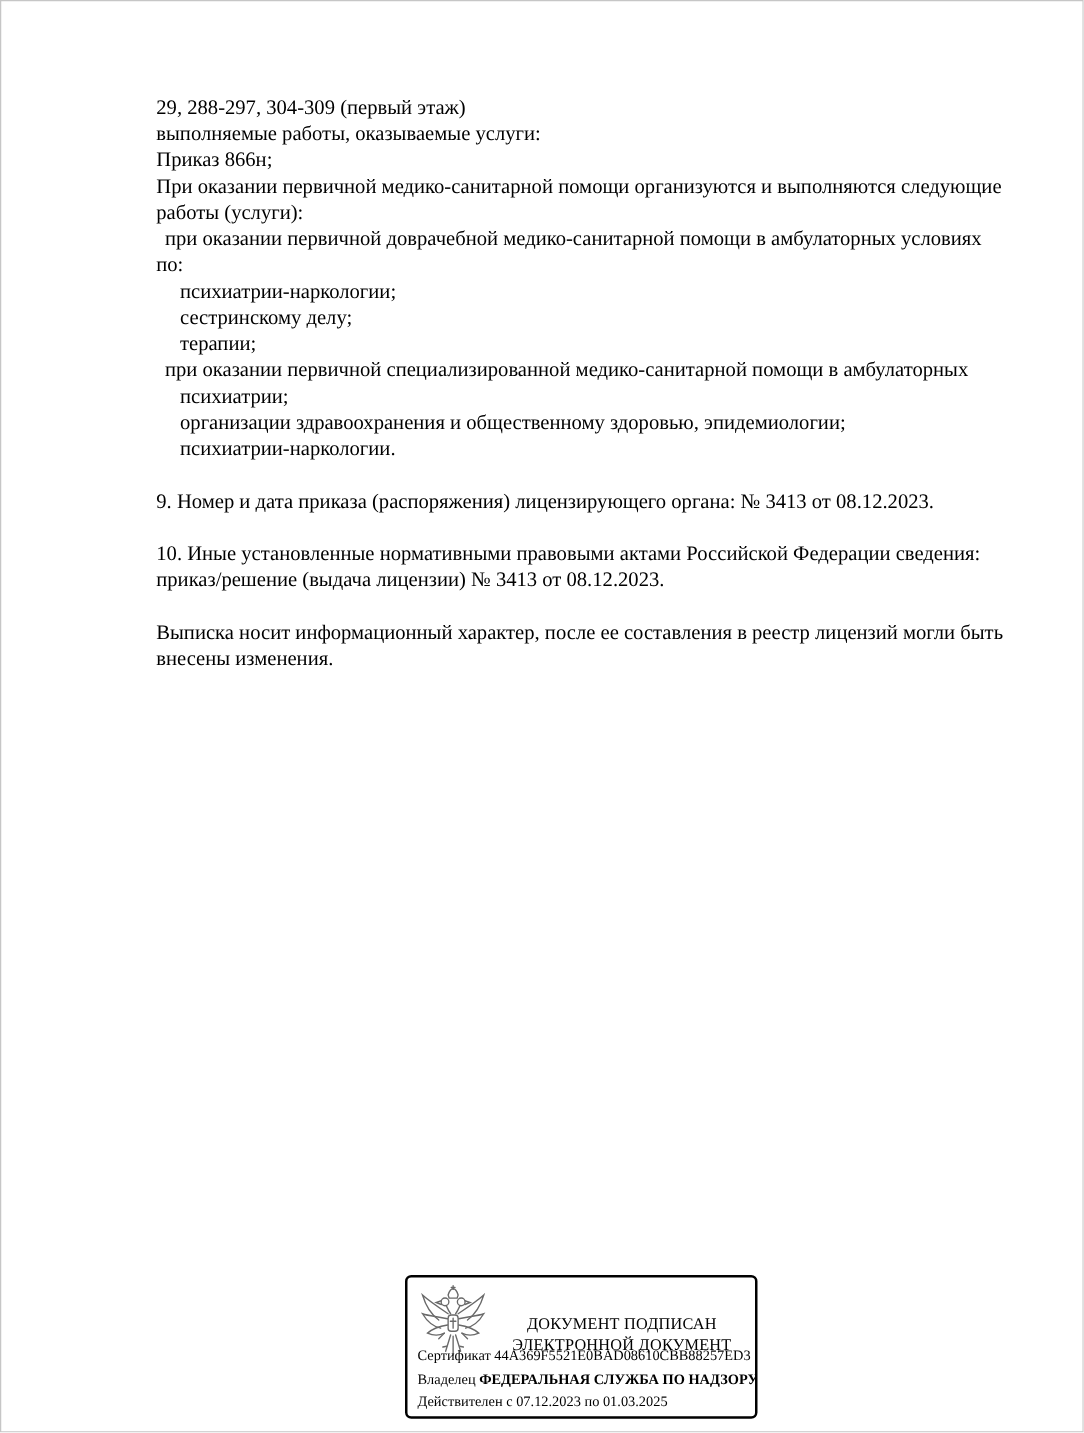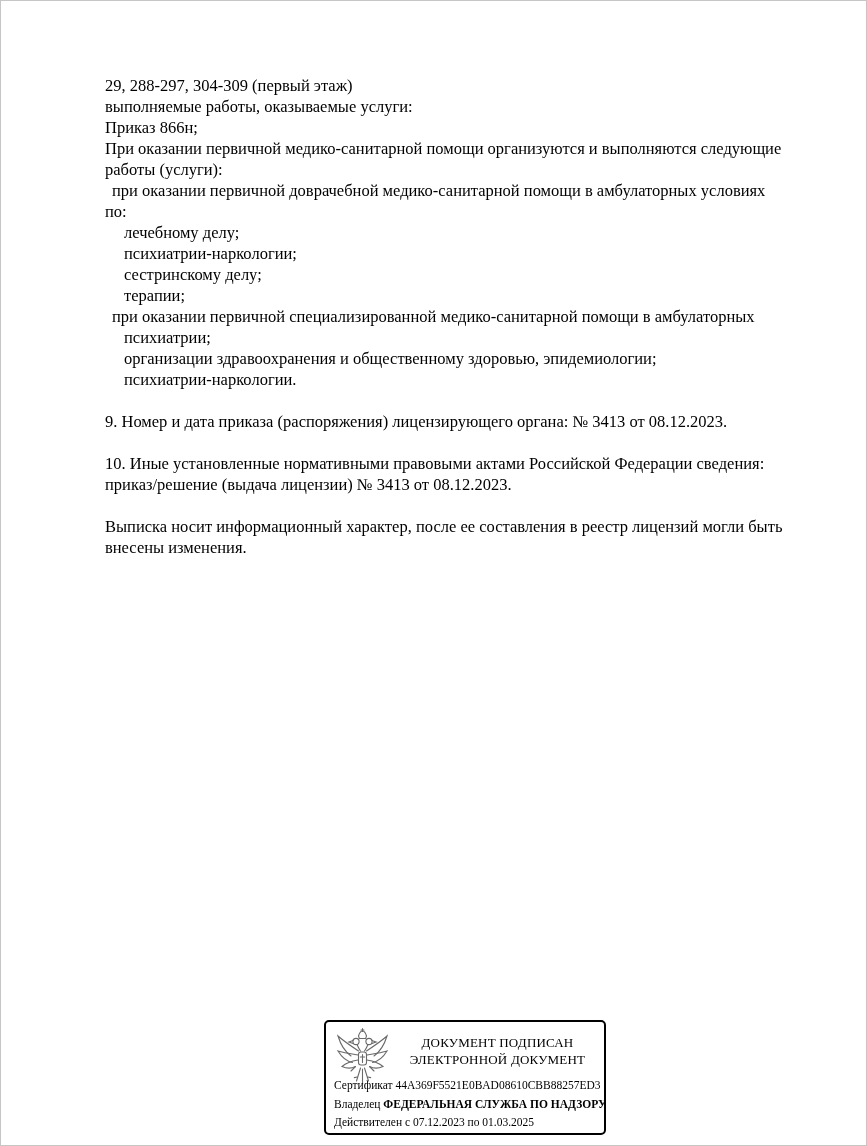--- a/index.html
+++ b/index.html
@@ -22,20 +22,21 @@
     position: absolute;
     left: 104px;
     top: 74px;
     width: 712px;
     font-size: 16.5px;
     line-height: 21px;
   }
   .doc-line {
     min-height: 21px;
     white-space: nowrap;
+    margin-left: 20px;
   }
   .doc-line.indent-0 { padding-left: 0; }
   .doc-line.indent-1 { padding-left: 7px; }
   .doc-line.indent-2 { padding-left: 19px; }
 
   .stamp-box {
     position: absolute;
     left: 323px;
     top: 1019px;
     width: 282px;
@@ -50,21 +51,21 @@
     display: flex;
     align-items: flex-start;
   }
   .stamp-emblem {
     flex: 0 0 auto;
     margin: 5px 0 0 8px;
   }
   .stamp-title {
     flex: 1 1 auto;
     text-align: center;
-    padding-top: 12px;
+    padding-top: 28px;
     font-size: 13px;
     line-height: 17px;
     letter-spacing: 0.2px;
   }
   .stamp-lines {
     position: absolute;
     left: 8px;
     top: 54px;
     width: 400px;
     font-size: 11.5px;
@@ -95,23 +96,20 @@
       <div class="doc-line indent-0">
         <span>работы (услуги):</span>
       </div>
       <div class="doc-line indent-1">
         <span>при оказании первичной доврачебной медико-санитарной помощи в амбулаторных условиях</span>
       </div>
       <div class="doc-line indent-0">
         <span>по:</span>
       </div>
       <div class="doc-line indent-2">
-        <span>лечебному делу;</span>
-      </div>
-      <div class="doc-line indent-2">
         <span>психиатрии-наркологии;</span>
       </div>
       <div class="doc-line indent-2">
         <span>сестринскому делу;</span>
       </div>
       <div class="doc-line indent-2">
         <span>терапии;</span>
       </div>
       <div class="doc-line indent-1">
         <span>при оказании первичной специализированной медико-санитарной помощи в амбулаторных</span>

